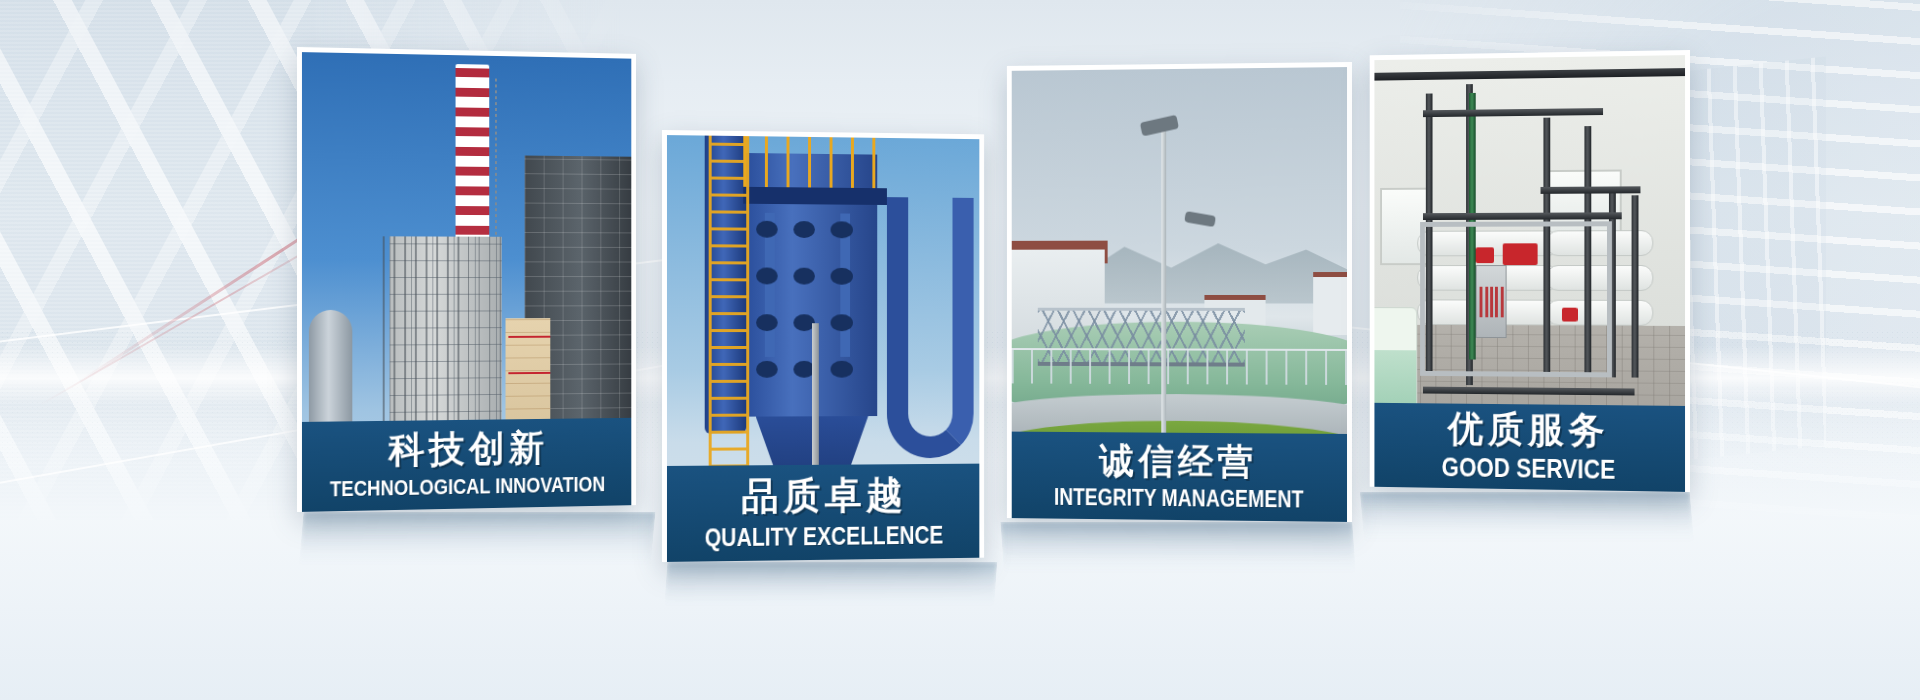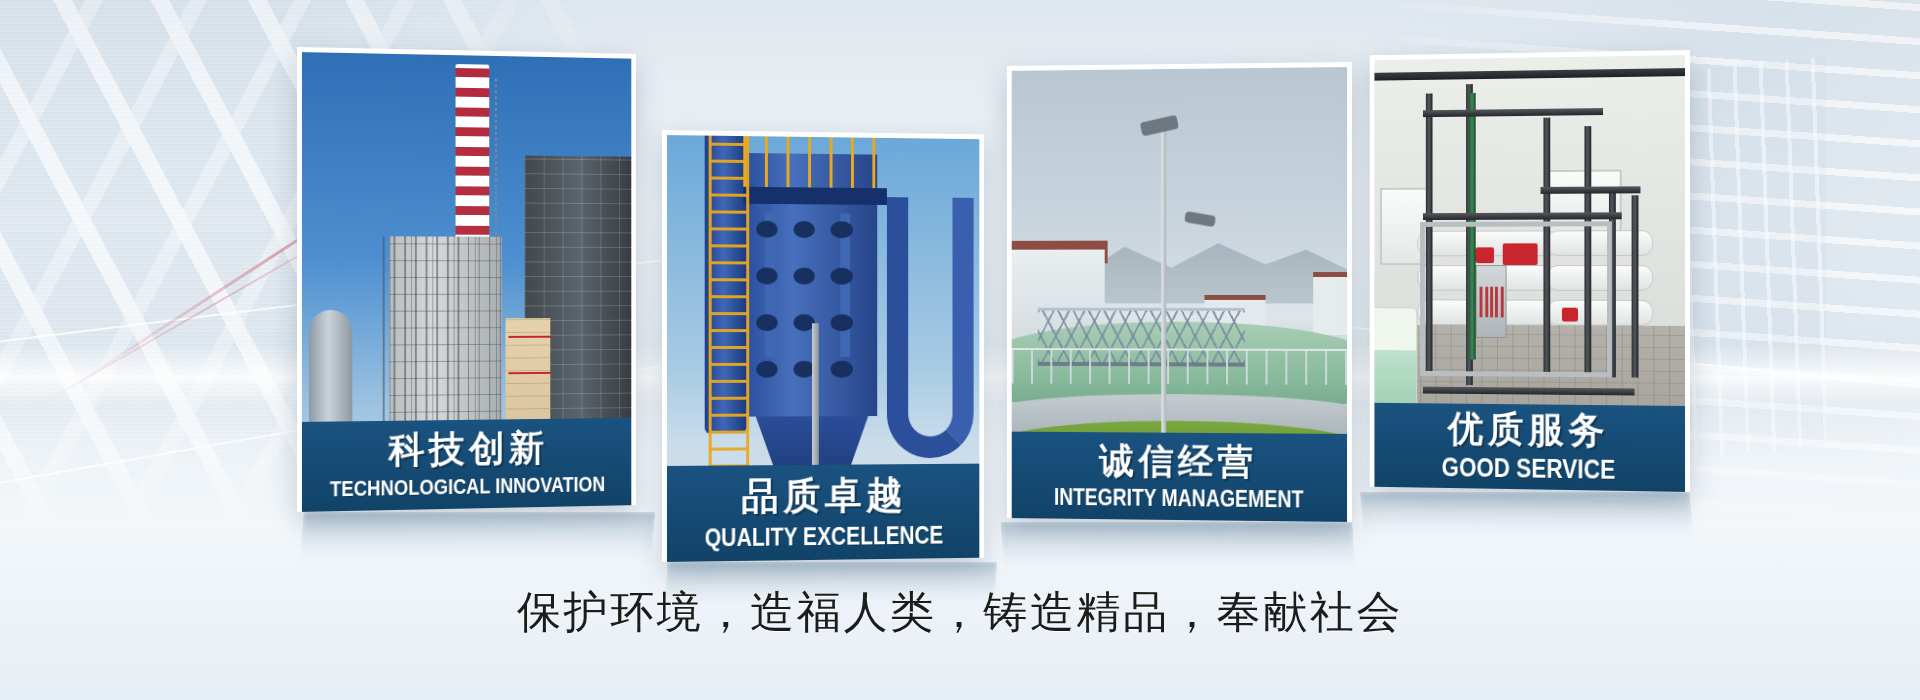--- a/index.html
+++ b/index.html
@@ -509,15 +509,14 @@
         </div>
         <div class="caption" style="height:86px;">
           <div class="cap-cn" style="font-size:37px;">优质服务</div>
           <div class="cap-en" style="font-size:27px;margin-top:8px;">GOOD SERVICE</div>
         </div>
       </div>
     </div>
 
   </div>
 
-  <div class="tagline">保护环境，造福人类，铸造精品，奉献社会</div>
 
 </div>
 
 </body></html>

